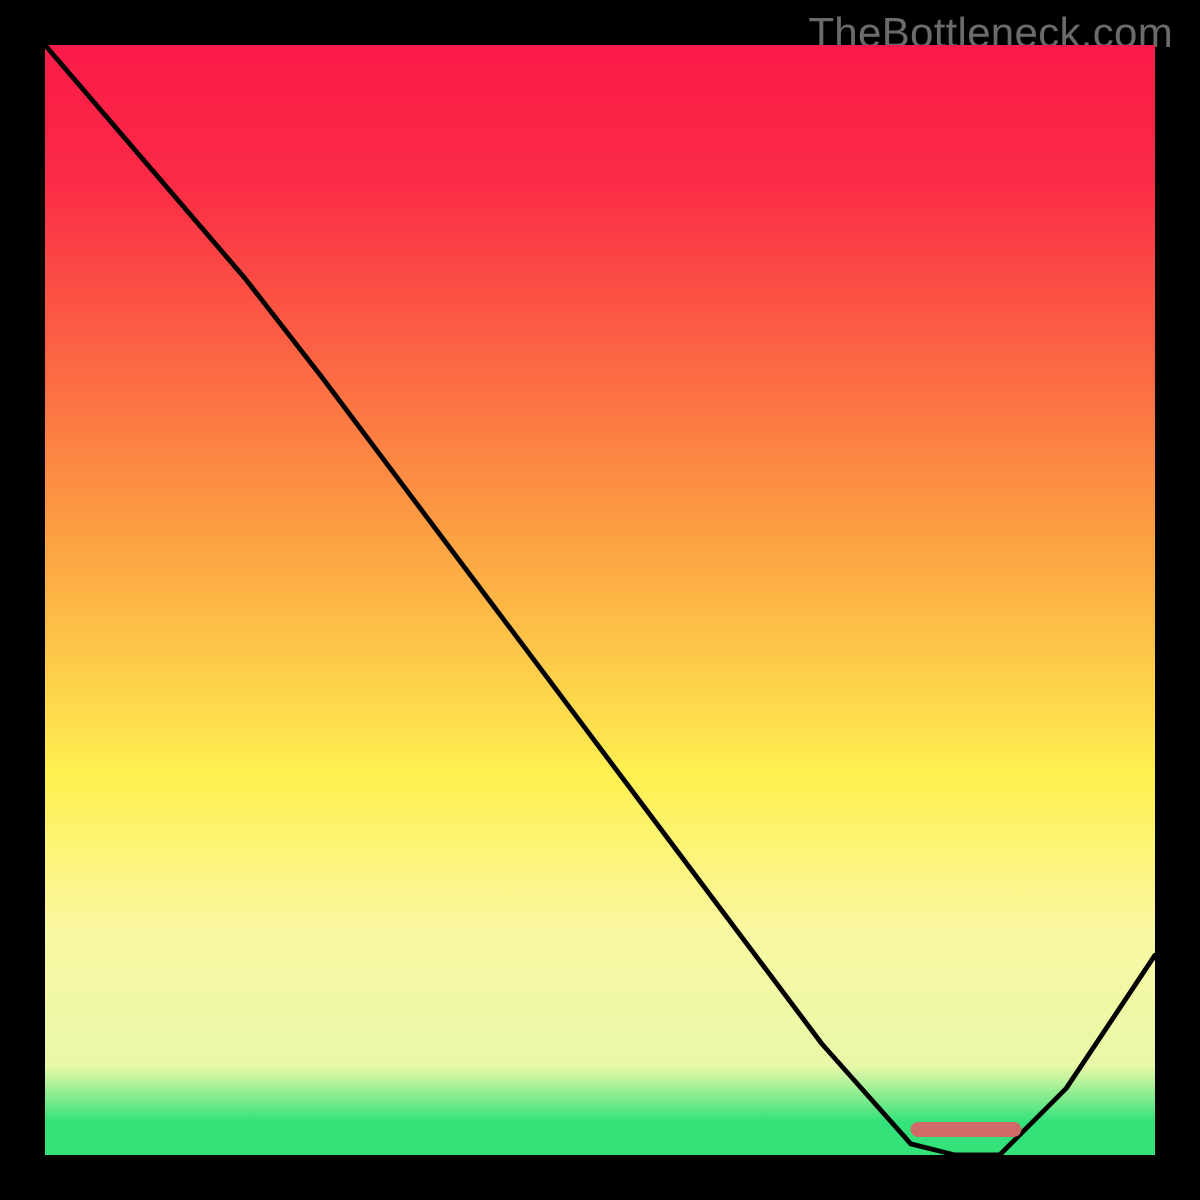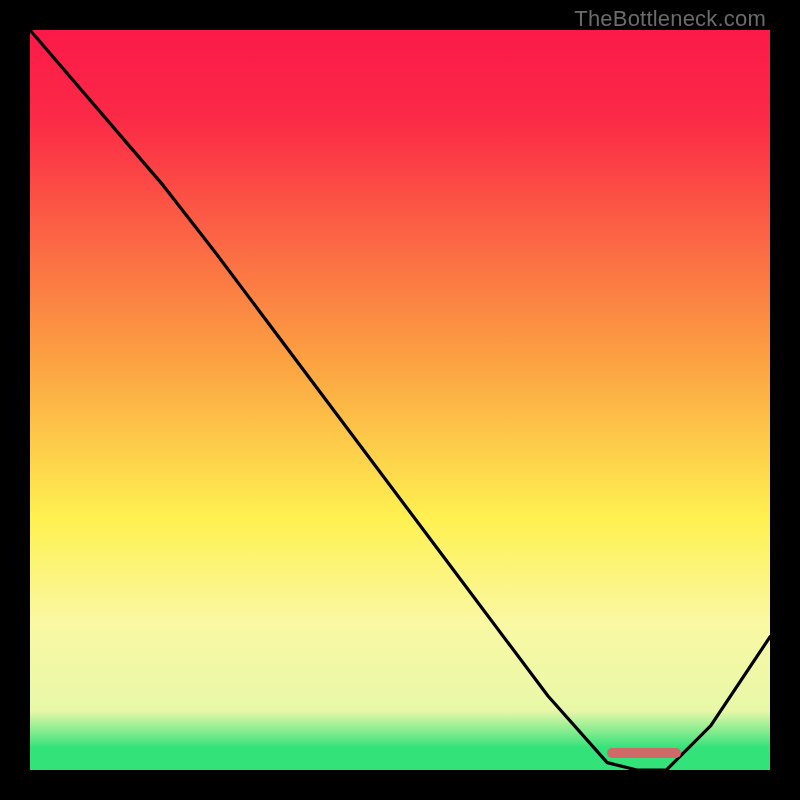--- a/index.html
+++ b/index.html
@@ -32,23 +32,23 @@
       var(--c-yellow) 66%,
       var(--c-pale) 80%,
       var(--c-pale2) 92%,
       var(--c-green) 97%,
       var(--c-green) 100%
     );
   }
   .watermark {
     position: absolute;
     top: 6px;
-    right: 34px;
+    right: 18px;
     color: #6b6b6b;
-    font-size: 22px;
+    font-size: 28px;
     font-weight: 500;
     letter-spacing: 0.2px;
     user-select: none;
   }
   svg.curve {
     position: absolute;
     left: 0;
     top: 0;
     width: 740px;
     height: 740px;

